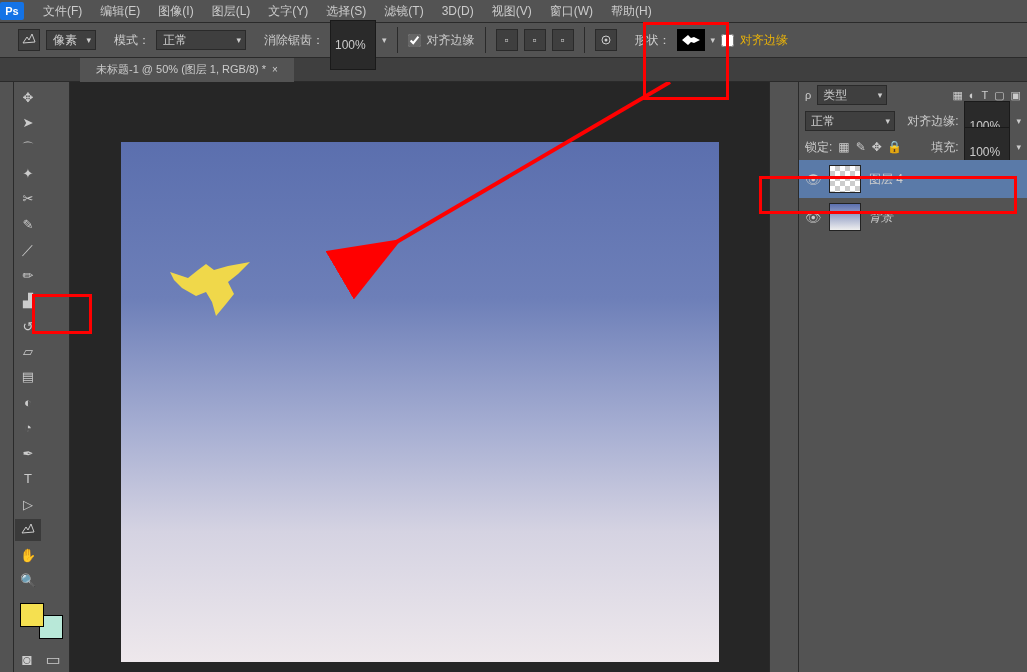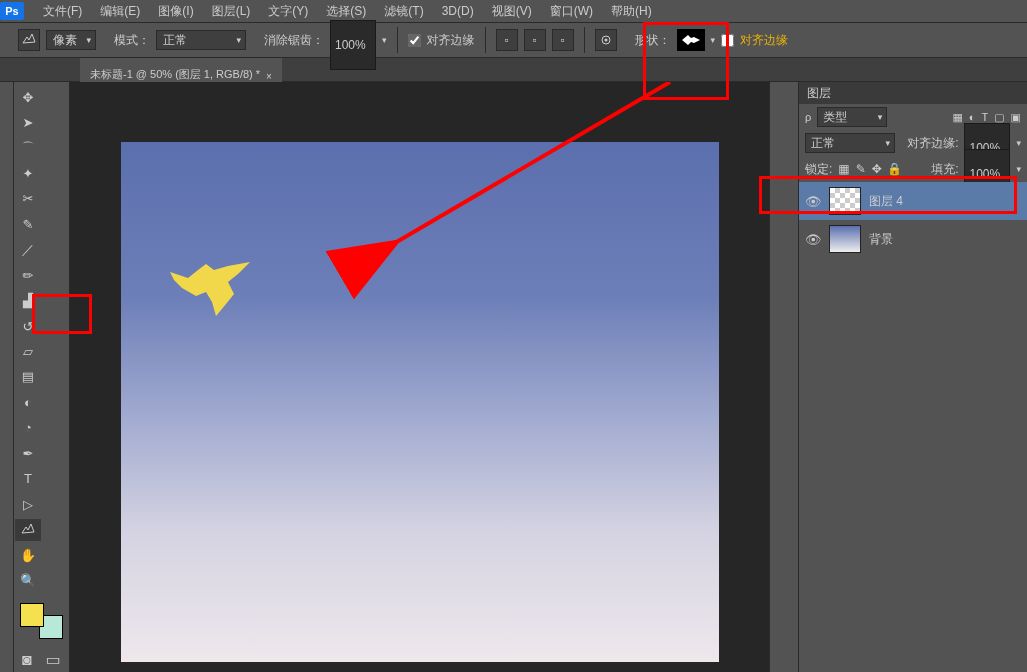--- a/index.html
+++ b/index.html
@@ -15,21 +15,21 @@
 .optbar .sel{background:#3f3f3f;border:1px solid #2a2a2a;padding:2px 18px 2px 6px;height:20px;font-size:12px;color:#ccc;position:relative;display:inline-flex;align-items:center;}
 .optbar .sel::after{content:"▾";position:absolute;right:4px;font-size:9px;}
 .optbar .lbl{margin-left:12px;}
 .optbar input[type=checkbox]{accent-color:#666;}
 .optbar .iconbtn{width:22px;height:22px;background:#3f3f3f;border:1px solid #2a2a2a;display:inline-flex;align-items:center;justify-content:center;}
 .optbar .shape-thumb{width:28px;height:22px;background:#000;display:flex;align-items:center;justify-content:center;}
 .optbar .sep{width:1px;height:26px;background:#2a2a2a;margin:0 4px;}
 
 
 .tabbar{height:24px;background:#3f3f3f;display:flex;align-items:center;padding-left:80px;font-size:11px;color:#ccc;border-bottom:1px solid #2a2a2a;}
-.tabbar .tab{background:#535353;height:24px;display:flex;align-items:flex-end;padding:0 10px;gap:6px;}
+.tabbar .tab{background:#535353;height:24px;display:flex;align-items:center;padding:0 16px;gap:6px;}
 .tabbar .close{font-size:10px;}
 
 
 .shell{display:flex;height:590px;}
 
 
 .toolcol{width:14px;background:#535353;border-right:1px solid #2a2a2a;}
 .toolbox{width:56px;background:#535353;border-right:1px solid #2a2a2a;display:flex;flex-wrap:wrap;padding-top:4px;}
 .toolbox .t{width:26px;height:22px;display:flex;align-items:center;justify-content:center;color:#ccc;font-size:13px;margin:0 1px 2px 1px;border:1px solid transparent;}
 .toolbox .t.sel{background:#3a3a3a;}
@@ -176,21 +176,20 @@
           <path d="M18 0 L0 7 L18 14 Z" fill="#f00"></path>
         </marker>
       </defs>
       <line x1="600" y1="0" x2="318" y2="165" stroke="#f00" stroke-width="4" marker-end="url(#ah)"></line>
     </svg>
   </div>
 
   <div class="rcol"></div>
 
   <div class="layers">
-    <div class="hdr">图层</div>
     <div class="row">
       <span style="font-size:11px">ρ</span>
       <div class="sel">类型</div>
       <div class="icons">
         <span>▦</span>
         <span>◐</span>
         <span>T</span>
         <span>▢</span>
         <span>▣</span>
       </div>
@@ -213,21 +212,21 @@
     </div>
     <div class="layerlist">
       <div class="layer active">
         <span class="eye">👁</span>
         <div class="thumb checker"></div>
         <span>图层 4</span>
       </div>
       <div class="layer">
         <span class="eye">👁</span>
         <div class="thumb grad"></div>
-        <span style="">背景</span>
+        <span style="font-style:italic">背景</span>
       </div>
     </div>
   </div>
 </div>
 
 <div class="redbox" style="left:643px;top:22px;width:86px;height:78px"></div>
 <div class="redbox" style="left:32px;top:294px;width:60px;height:40px"></div>
 <div class="redbox" style="left:759px;top:176px;width:258px;height:38px"></div>
 
 </body></html>

